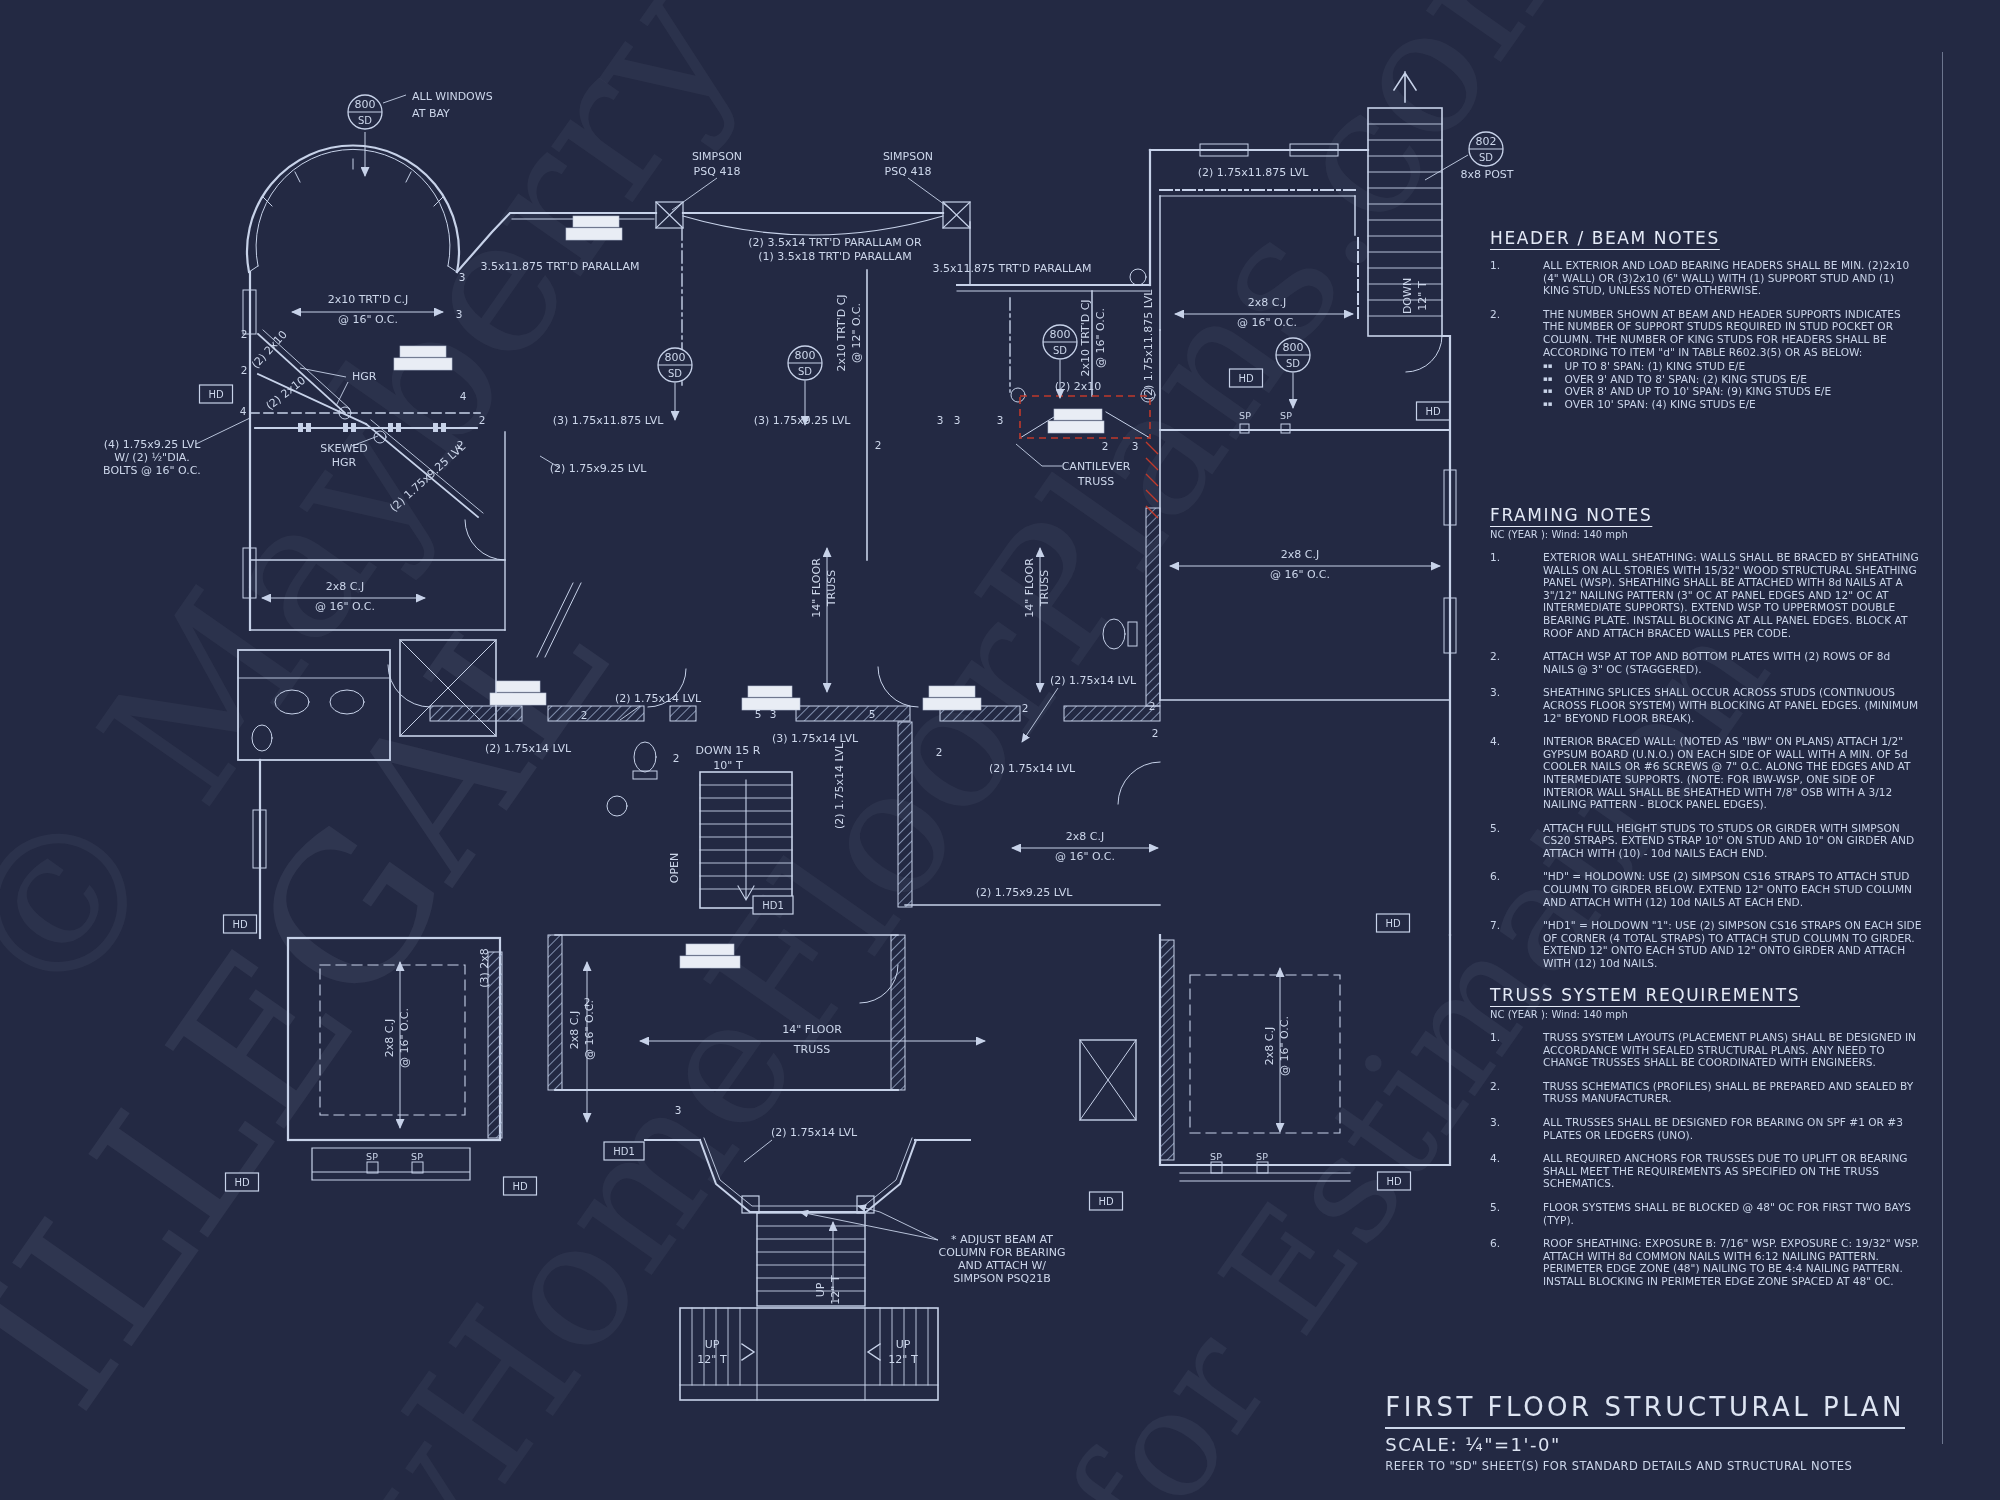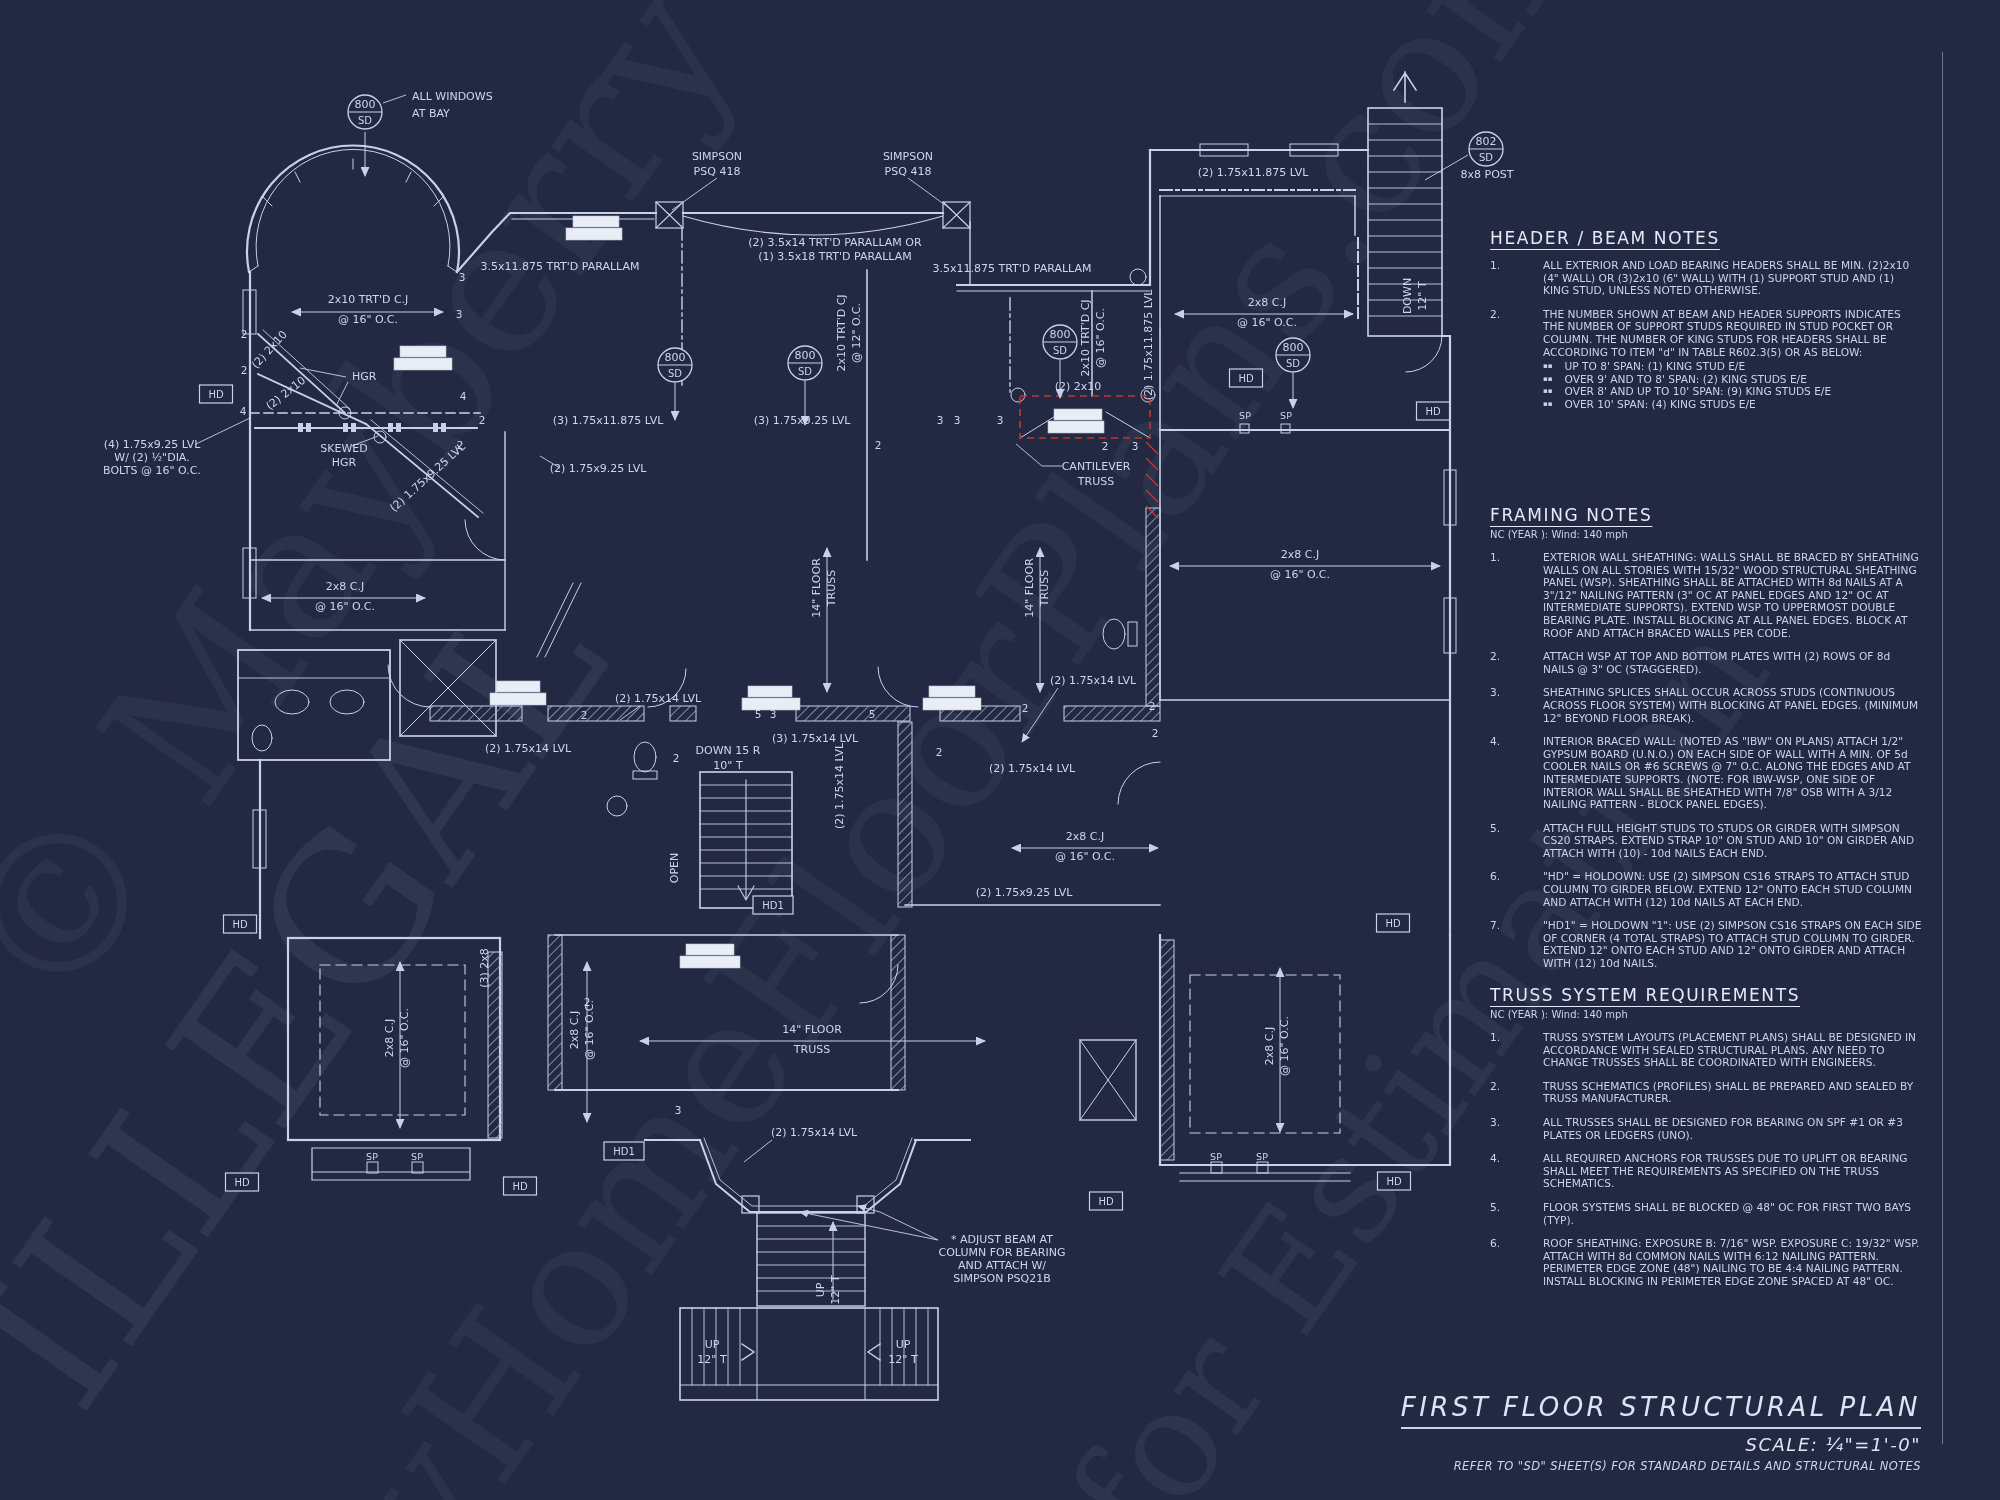--- a/index.html
+++ b/index.html
@@ -17,21 +17,21 @@
     text-decoration:underline;text-underline-offset:5px;margin:0 0 11px 0;
   }
   .sub{font-size:10px;margin:-7px 0 11px 0;color:#c9d4e9;}
   .ni{display:flex;gap:9px;font-size:10.6px;line-height:12.6px;margin-bottom:11px;}
   .ni .num{width:20px;flex:none;}
   .ni .txt{flex:1;margin-left:24px;}
   .bullets{margin-top:2px;}
   .bul{display:flex;gap:12px;line-height:12.6px;}
   .bul .mk{font-size:7px;line-height:12.6px;}
   
-  #titleblock{position:absolute;right:79px;top:1392px;text-align:right;color:#dde4f2;font-style:italic;}
+  #titleblock{position:absolute;right:95px;top:1392px;text-align:left;color:#dde4f2;}
   #titleblock h1{
     font-size:26px;font-weight:normal;letter-spacing:3.5px;margin:0;
     border-bottom:2px solid #cdd7ea;padding-bottom:5px;display:inline-block;
   }
   #titleblock .scale{font-size:18px;letter-spacing:1.5px;margin-top:5px;}
   #titleblock .refer{font-size:11.5px;letter-spacing:.4px;margin-top:4px;color:#ccd6ea;}
   .edge-line{position:absolute;top:52px;height:1392px;width:1px;background:rgba(198,210,235,.45);left:1942px;}
 </style>
 </head>
 <body>

